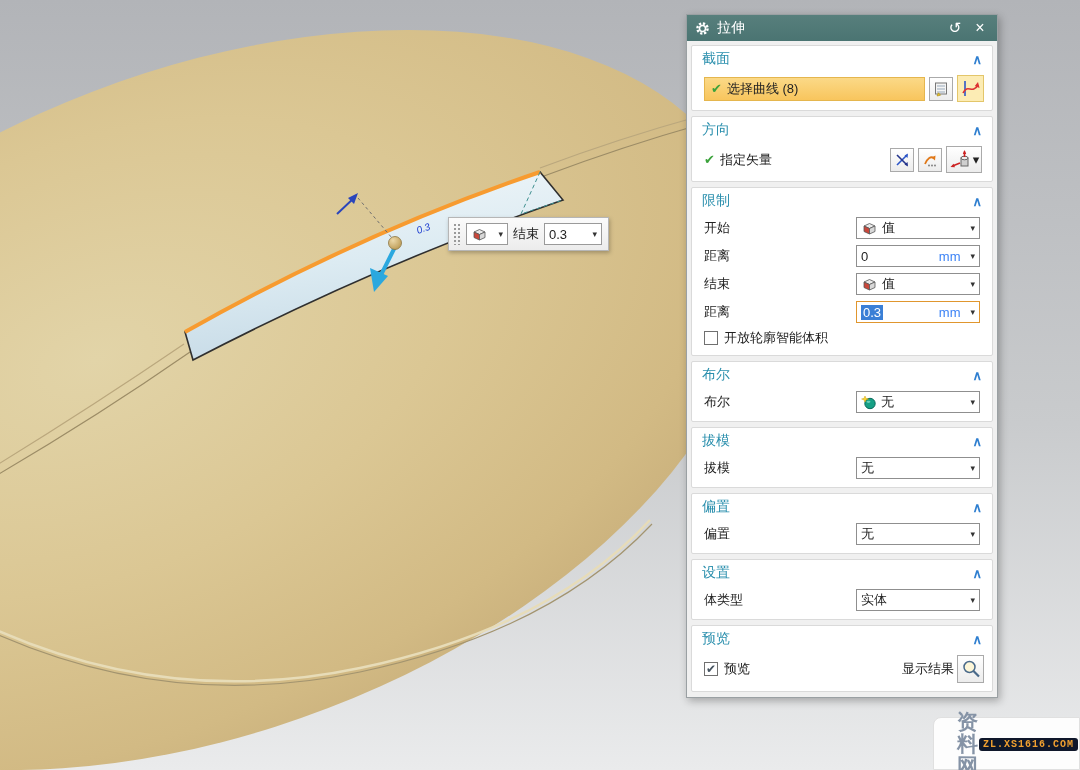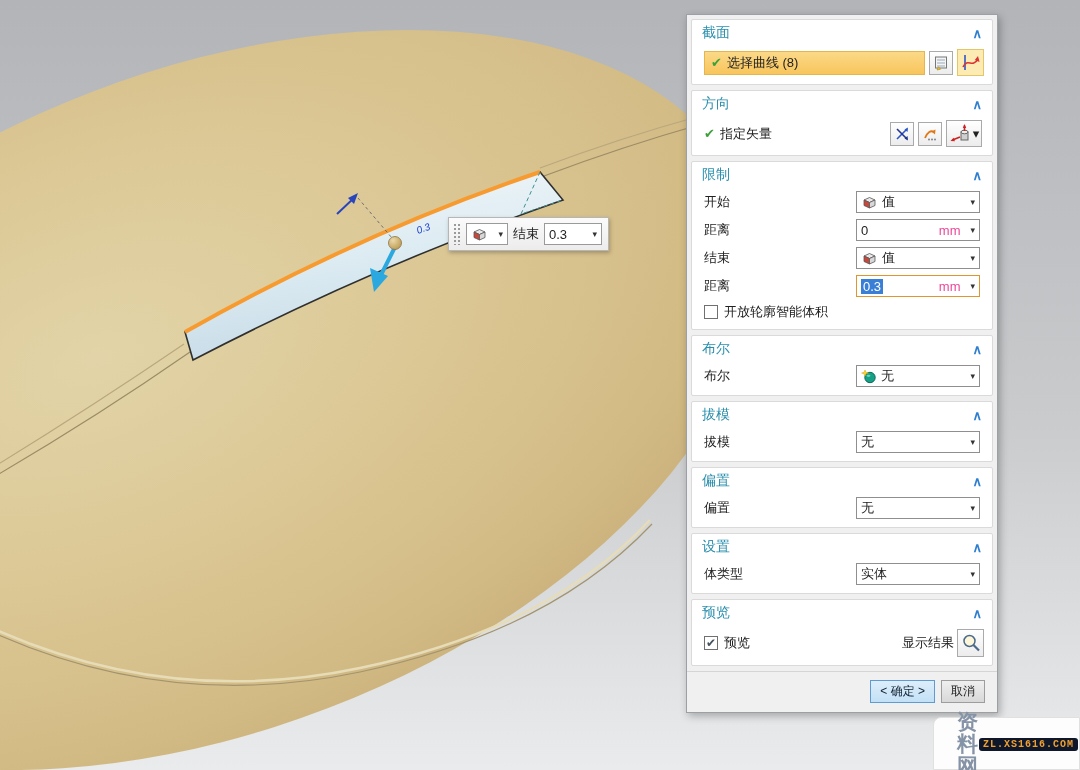--- a/index.html
+++ b/index.html
@@ -25,21 +25,21 @@
   .group{background:#fff;border:1px solid #dadada;border-radius:2px;margin-bottom:5px;padding-bottom:4px;}
   .ghead{display:flex;align-items:center;padding:4px 10px 3px 10px;font-size:14px;color:#2a8fad;justify-content:center;}
   .ghead .chev{margin-left:auto;color:#2f7fd0;font-size:13px;font-weight:bold;}
   .row{display:flex;align-items:center;padding:2px 12px 2px 12px;font-size:13px;color:#222;margin:2px 0;}
   .row .lbl{flex:1;}
   .field{width:124px;height:22px;background:#fff;border:1px solid #8f8f8f;display:flex;align-items:center;
     font-size:13px;color:#222;padding:0 4px;box-sizing:border-box;}
   .field .arr{margin-left:auto;font-size:9px;color:#333;}
   .field.active{border-color:#e0962e;}
   .sel{background:#3a7fd6;color:#fff;padding:0 2px;}
-  .unit{margin-left:auto;padding-right:10px;color:#ec4899;}
+  .unit{margin-left:auto;padding-right:10px;color:#3b82f6;}
   .cube{width:17px;height:15px;margin-right:4px;flex:none;}
   .selbar{flex:1;height:24px;background:linear-gradient(#fbd987,#f8c55d);border:1px solid #e5b64e;display:flex;align-items:center;
     padding:0 6px;font-size:13px;color:#222;box-sizing:border-box;}
   .icon-btn{width:24px;height:24px;border:1px solid #aaa;background:linear-gradient(#fff,#ececec);display:flex;align-items:center;justify-content:center;margin-left:4px;box-sizing:border-box;}
   .icon-btn.hl{width:27px;height:27px;background:#fcecb4;border:1px solid #e3c66a;}
   .chk{width:14px;height:14px;border:1px solid #707070;background:#fff;display:inline-flex;align-items:center;justify-content:center;
     font-size:12px;color:#44525f;margin-right:6px;box-sizing:border-box;flex:none;}
   .check{color:#3ba23b;margin-right:5px;font-size:13px;}
   .tolfield{margin-left:auto;width:76px;height:22px;border:1px solid #8f8f8f;background:#fff;display:flex;align-items:center;
     justify-content:flex-end;padding:0 5px;font-size:13px;box-sizing:border-box;}
@@ -120,20 +120,29 @@
       <span class="arr">▾</span>
     </div>
     <span class="mini-label">结束</span>
     <div class="combo" style="width:58px">
       <span>0.3</span>
       <span class="arr">▾</span>
     </div>
   </div>
 
   <div class="dialog">
+    <div class="titlebar">
+      <svg width="15" height="15" viewBox="0 0 16 16">
+        <circle cx="8" cy="8" r="5.4" fill="none" stroke="#fff" stroke-width="2.6" stroke-dasharray="2.4 1.8"></circle>
+        <circle cx="8" cy="8" r="3.2" fill="none" stroke="#fff" stroke-width="1.6"></circle>
+      </svg>
+      <span class="t">拉伸</span>
+      <span class="tb-btn">↺</span>
+      <span class="tb-btn" style="font-size:16px">×</span>
+    </div>
 
     <div class="dlg-body">
 
       <div class="group">
         <div class="ghead">
           <span>截面</span>
           <span class="chev">∧</span>
         </div>
         <div class="row" style="padding-right:8px">
           <div class="selbar">
@@ -320,24 +329,20 @@
           <div class="icon-btn" style="width:27px;height:28px;margin-left:0">
             <svg width="20" height="20" viewBox="0 0 20 20">
               <circle cx="8.5" cy="8" r="5.5" fill="#fdf6d8" stroke="#4a6a8a" stroke-width="1.5"></circle>
               <line x1="12.5" y1="12" x2="18" y2="17.5" stroke="#4a6a8a" stroke-width="2.2"></line>
             </svg>
           </div>
         </div>
       </div>
     </div>
 
-    <div class="footer">
-      <div class="btn ok">&lt; 确定 &gt;</div>
-      <div class="btn cancel">取消</div>
-    </div>
   </div>
 
   <div class="watermark">
     <svg width="52" height="42" viewBox="0 0 52 42">
       <path d="M6 28 A 22 13 -18 0 1 44 10" fill="none" stroke="#2878c8" stroke-width="3"></path>
       <path d="M46 14 A 22 13 -18 0 1 8 32" fill="none" stroke="#f08030" stroke-width="3"></path>
       <text x="10" y="30" font-size="22" font-weight="bold" font-style="italic" fill="#6d89b4">XS</text>
     </svg>
     <div class="wm-right">
       <span class="wm-name">资料网</span>

